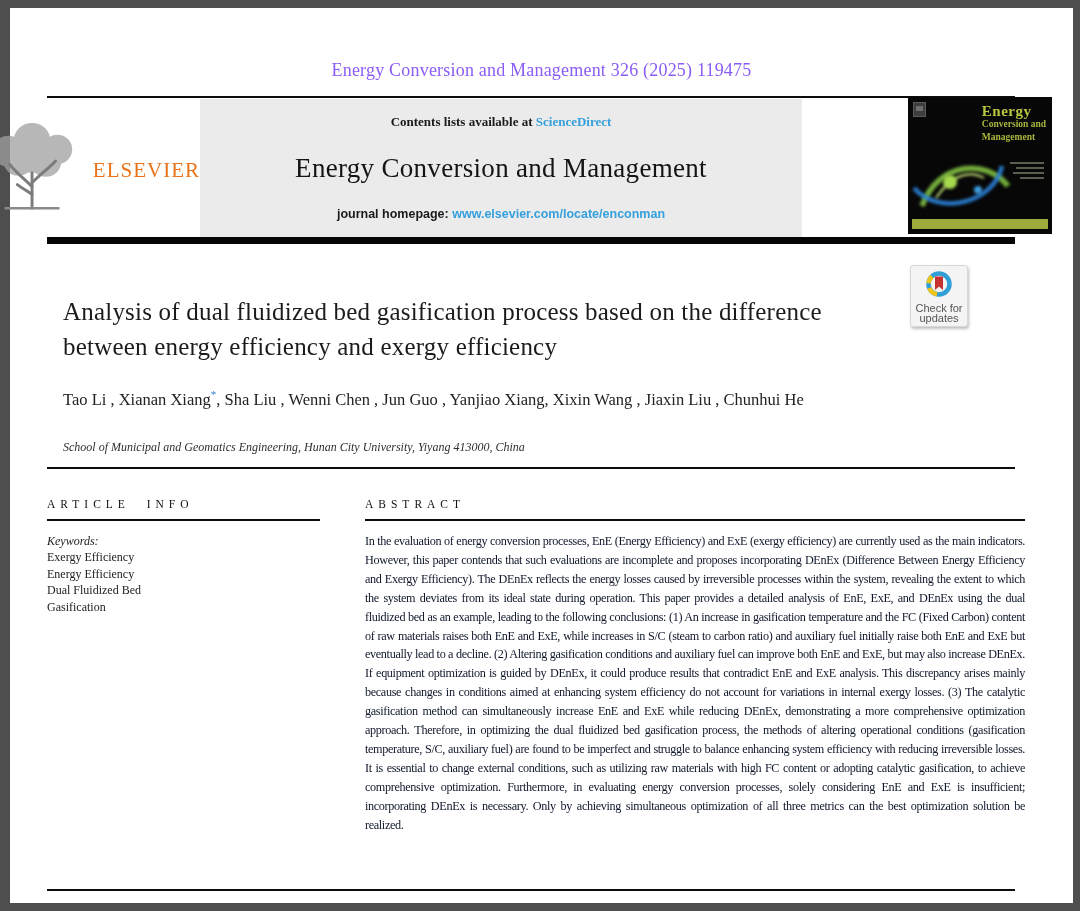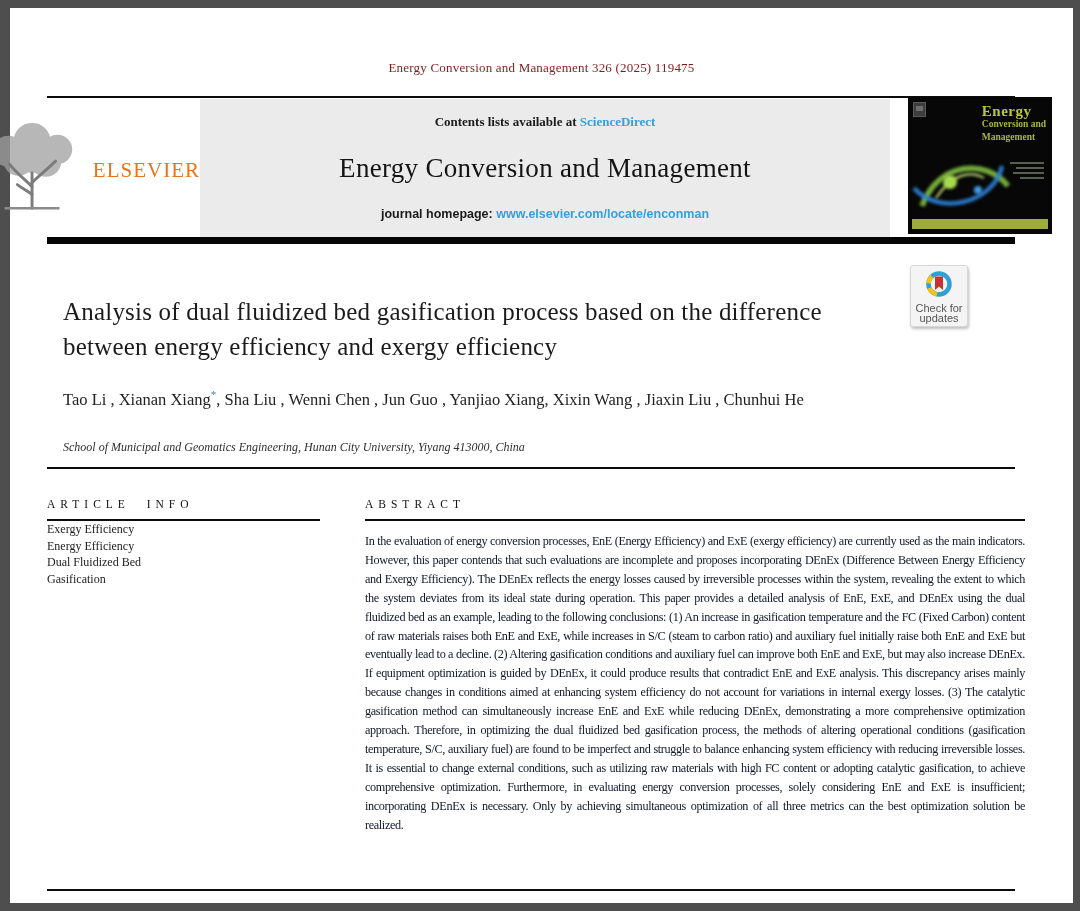--- a/index.html
+++ b/index.html
@@ -10,26 +10,26 @@
   }
   .page{
     position:absolute;left:10px;top:8px;right:7px;bottom:8px;
     background:#ffffff;
   }
   .rule{position:absolute;background:#0c0c0c;}
 
   
   .journal-ref{
     position:absolute;top:52px;left:0;width:100%;
-    text-align:center;font-size:13px;color:#7f1d1d;letter-spacing:.2px;
+    text-align:center;font-size:18px;color:#8b5cf6;letter-spacing:.2px;
   }
 
   
   .banner{
-    position:absolute;left:190px;top:91px;width:690px;height:138px;
+    position:absolute;left:190px;top:91px;width:602px;height:138px;
     background:#ebebeb;
     display:flex;flex-direction:column;align-items:center;justify-content:space-between;
     padding:15px 0 16px 0;box-sizing:border-box;
   }
   .contents-line{font-size:13px;font-weight:bold;color:#1a1a1a;}
   .contents-line .link{color:#35a0dc;font-weight:bold;}
   .banner-title{font-size:27px;color:#141414;letter-spacing:.3px;}
   .homepage-line{font-family:"Liberation Sans", sans-serif;font-size:12.5px;font-weight:bold;color:#1a1a1a;}
   .homepage-line .link{color:#35a0dc;}
 
@@ -194,20 +194,21 @@
     <span>Tao Li , Xianan Xiang</span><sup>*</sup><span>, Sha Liu , Wenni Chen , Jun Guo , Yanjiao Xiang, Xixin Wang , Jiaxin Liu , Chunhui He</span>
   </div>
 
   <div class="affiliation">School of Municipal and Geomatics Engineering, Hunan City University, Yiyang 413000, China</div>
 
   <div class="rule" style="left:37px;top:459px;width:968px;height:2px;"></div>
 
   <div class="info-col">
     <div class="col-heading">ARTICLE INFO</div>
     <div class="heading-rule"></div>
+    <div class="kw-label">Keywords:</div>
     <div class="kw">Exergy Efficiency</div>
     <div class="kw">Energy Efficiency</div>
     <div class="kw">Dual Fluidized Bed</div>
     <div class="kw">Gasification</div>
   </div>
 
   <div class="abs-col">
     <div class="col-heading">ABSTRACT</div>
     <div class="heading-rule"></div>
     <div class="abstract-text">In the evaluation of energy conversion processes, EnE (Energy Efficiency) and ExE (exergy efficiency) are currently used as the main indicators. However, this paper contends that such evaluations are incomplete and proposes incorporating DEnEx (Difference Between Energy Efficiency and Exergy Efficiency). The DEnEx reflects the energy losses caused by irreversible processes within the system, revealing the extent to which the system deviates from its ideal state during operation. This paper provides a detailed analysis of EnE, ExE, and DEnEx using the dual fluidized bed as an example, leading to the following conclusions: (1) An increase in gasification temperature and the FC (Fixed Carbon) content of raw materials raises both EnE and ExE, while increases in S/C (steam to carbon ratio) and auxiliary fuel initially raise both EnE and ExE but eventually lead to a decline. (2) Altering gasification conditions and auxiliary fuel can improve both EnE and ExE, but may also increase DEnEx. If equipment optimization is guided by DEnEx, it could produce results that contradict EnE and ExE analysis. This discrepancy arises mainly because changes in conditions aimed at enhancing system efficiency do not account for variations in internal exergy losses. (3) The catalytic gasification method can simultaneously increase EnE and ExE while reducing DEnEx, demonstrating a more comprehensive optimization approach. Therefore, in optimizing the dual fluidized bed gasification process, the methods of altering operational conditions (gasification temperature, S/C, auxiliary fuel) are found to be imperfect and struggle to balance enhancing system efficiency with reducing irreversible losses. It is essential to change external conditions, such as utilizing raw materials with high FC content or adopting catalytic gasification, to achieve comprehensive optimization. Furthermore, in evaluating energy conversion processes, solely considering EnE and ExE is insufficient; incorporating DEnEx is necessary. Only by achieving simultaneous optimization of all three metrics can the best optimization solution be realized.</div>

